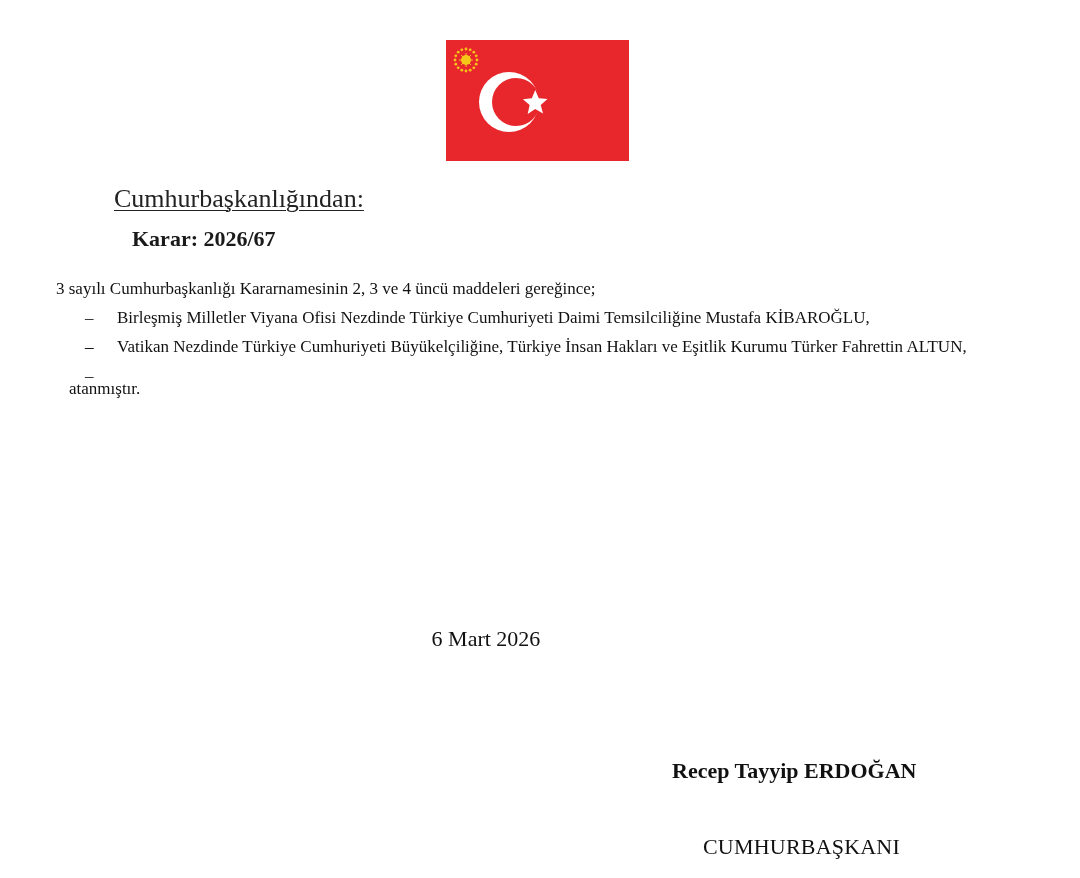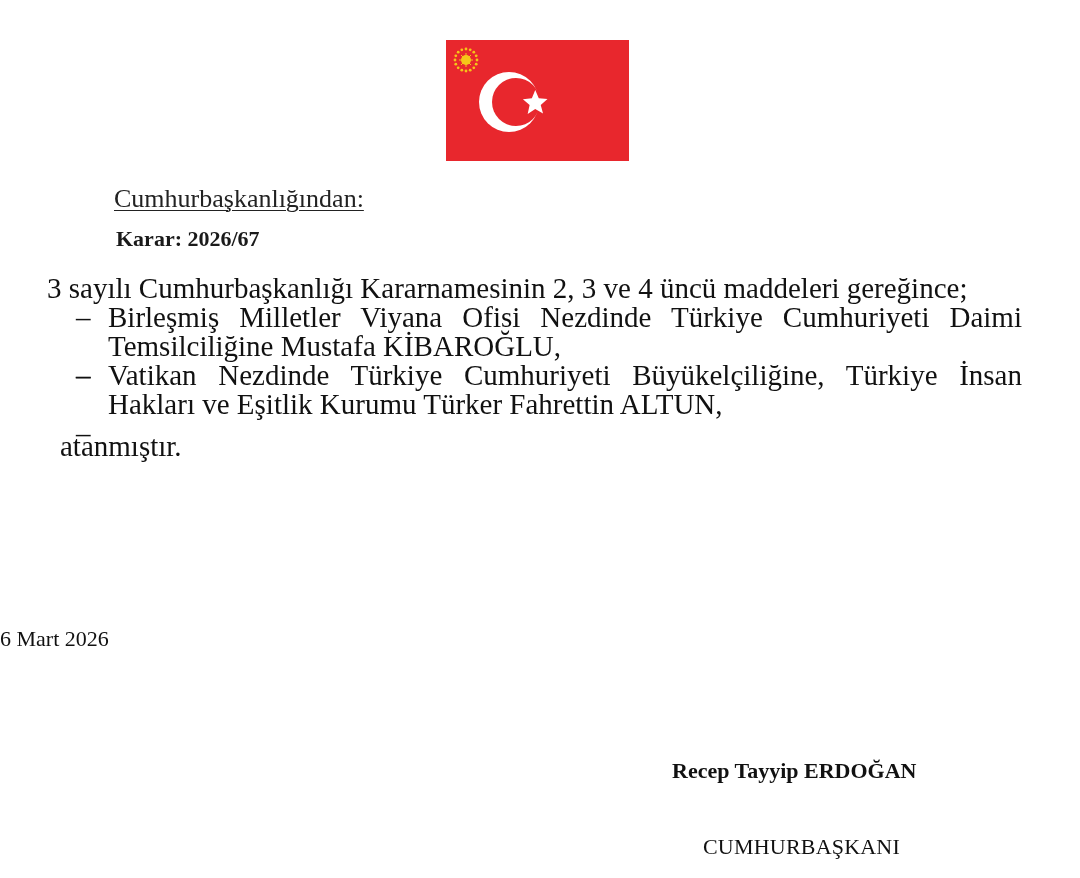--- a/index.html
+++ b/index.html
@@ -12,40 +12,40 @@
     position:absolute; left:446px; top:40px; width:183px; height:121px;
     background:#e8272d;
   }
   .flag svg { display:block; }
   .heading {
     position:absolute; left:114px; top:184px;
     font-size:26px; text-decoration:underline; text-underline-offset:3px;
     text-decoration-thickness:1px; color:#222;
   }
   .decree {
-    position:absolute; left:116px; top:226px;
+    position:absolute; left:132px; top:226px;
     font-size:22px; font-weight:bold; color:#1a1a1a;
   }
   .body-text {
-    position:absolute; left:47px; width:975px; top:274px;
-    font-size:29px; line-height:29px;
+    position:absolute; left:56px; width:975px; top:274px;
+    font-size:17px; line-height:29px;
   }
   .intro { margin:0; }
   .items { margin:0; padding:0; list-style:none; }
   .item {
     position:relative; padding-left:61px; text-align:justify;
     text-align-last:left;
   }
   .item .dash {
     position:absolute; left:29px; top:0;
   }
   .closing { margin:13px; }
   .date {
     position:absolute; left:0; width:972px; top:626px;
-    font-size:22px;
+    text-align:center; font-size:22px;
   }
   .signer {
     position:absolute; left:672px; top:758px;
     font-size:22px; font-weight:bold;
   }
   .title {
     position:absolute; left:703px; top:834px;
     font-size:22px; letter-spacing:0.2px;
   }
 </style>

